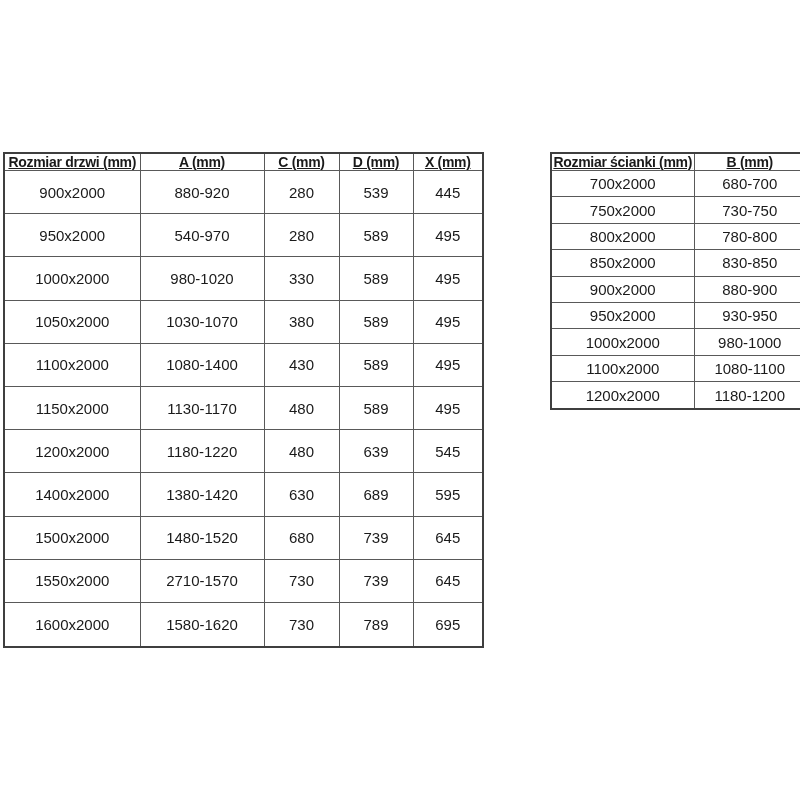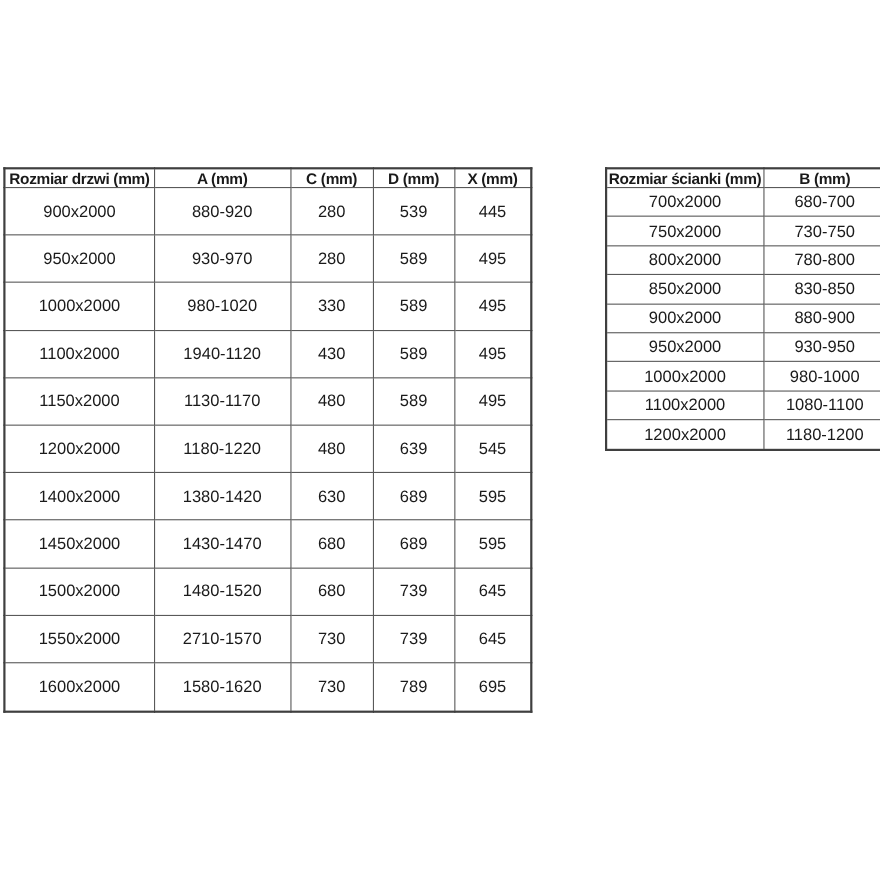--- a/index.html
+++ b/index.html
@@ -31,20 +31,21 @@
     white-space: nowrap;
   }
   table.spec td {
     font-size: 15px;
     font-weight: 400;
   }
   table.spec th {
     font-size: 14px;
     font-weight: 700;
     letter-spacing: -0.3px;
+    text-decoration: underline;
   }
   #doors-table {
     left: 3px;
     top: 152px;
     width: 479px;
     height: 496px;
   }
   #walls-table {
     left: 550px;
     top: 152px;
@@ -75,35 +76,42 @@
   <tbody>
       <tr>
         <td>900x2000</td>
         <td>880-920</td>
         <td>280</td>
         <td>539</td>
         <td>445</td>
       </tr>
       <tr>
         <td>950x2000</td>
-        <td>930-970</td>
+        <td>540-970</td>
         <td>280</td>
         <td>589</td>
         <td>495</td>
       </tr>
       <tr>
         <td>1000x2000</td>
         <td>980-1020</td>
         <td>330</td>
         <td>589</td>
         <td>495</td>
       </tr>
       <tr>
+        <td>1050x2000</td>
+        <td>1030-1070</td>
+        <td>380</td>
+        <td>589</td>
+        <td>495</td>
+      </tr>
+      <tr>
         <td>1100x2000</td>
-        <td>1940-1120</td>
+        <td>1080-1400</td>
         <td>430</td>
         <td>589</td>
         <td>495</td>
       </tr>
       <tr>
         <td>1150x2000</td>
         <td>1130-1170</td>
         <td>480</td>
         <td>589</td>
         <td>495</td>
@@ -112,27 +120,20 @@
         <td>1200x2000</td>
         <td>1180-1220</td>
         <td>480</td>
         <td>639</td>
         <td>545</td>
       </tr>
       <tr>
         <td>1400x2000</td>
         <td>1380-1420</td>
         <td>630</td>
-        <td>689</td>
-        <td>595</td>
-      </tr>
-      <tr>
-        <td>1450x2000</td>
-        <td>1430-1470</td>
-        <td>680</td>
         <td>689</td>
         <td>595</td>
       </tr>
       <tr>
         <td>1500x2000</td>
         <td>1480-1520</td>
         <td>680</td>
         <td>739</td>
         <td>645</td>
       </tr>

